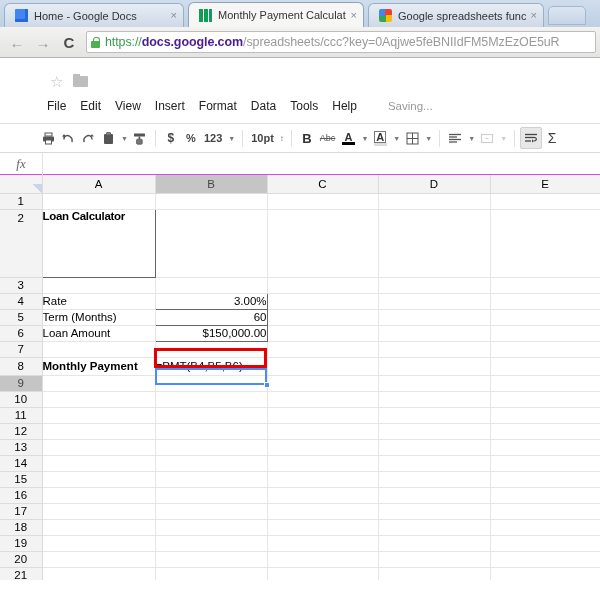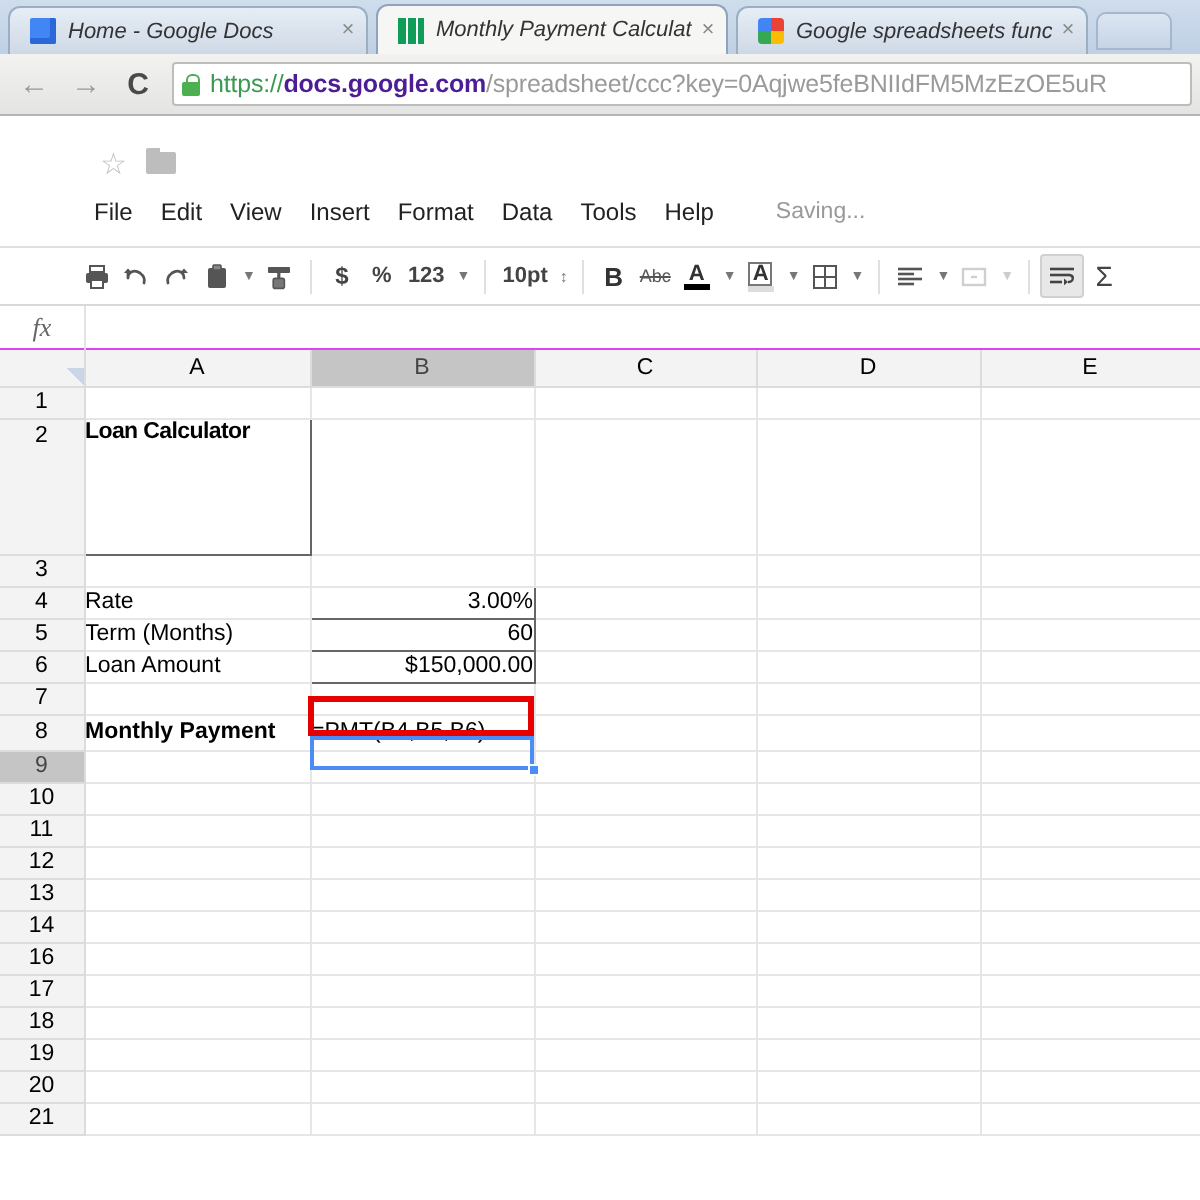--- a/index.html
+++ b/index.html
@@ -16,21 +16,20 @@
     width: 600px;
     height: 58px;
     background: linear-gradient(#d3e0ef, #c3d3e6);
     position: relative;
   }
   .tabstrip {
     height: 27px;
     position: relative;
     padding-left: 0;
     background: linear-gradient(#cfdded, #bfd0e4);
-    font-style: italic;
   }
   .tab {
     position: absolute;
     top: 3px;
     height: 24px;
     display: flex;
     align-items: center;
     padding: 0 6px 0 10px;
     font-size: 11px;
     color: #333;
@@ -414,21 +413,21 @@
 
     <div class="newtab"></div>
   </div>
 
   <div class="navbar">
     <span class="nav-btn">←</span>
     <span class="nav-btn">→</span>
     <span class="nav-btn reload">C</span>
     <div class="omnibox">
       <span class="lock-icon"></span>
-      <span class="url"><span class="scheme">https://</span><span class="host">docs.google.com</span><span class="path">/spreadsheet/ccc?key=0Aqjwe5feBNIIdFM5MzEzOE5uR</span></span>
+      <span class="url"><span class="scheme">https://</span><span class="host">docs.google.com</span><span class="path">/spreadsheets/ccc?key=0Aqjwe5feBNIIdFM5MzEzOE5uR</span></span>
     </div>
   </div>
 </div>
 
 <div class="app">
 
   <div class="doc-header">
     <div class="star-icon">☆</div>
     <div class="folder-icon"></div>
   </div>
@@ -708,20 +707,28 @@
 
         <tr style="height:16px">
           <th class="rowhead">14</th>
           <td class="cell"></td>
           <td class="cell"></td>
           <td class="cell"></td>
           <td class="cell"></td>
           <td class="cell"></td>
         </tr>
 
+        <tr style="height:16px">
+          <th class="rowhead">15</th>
+          <td class="cell"></td>
+          <td class="cell"></td>
+          <td class="cell"></td>
+          <td class="cell"></td>
+          <td class="cell"></td>
+        </tr>
 
         <tr style="height:16px">
           <th class="rowhead">16</th>
           <td class="cell"></td>
           <td class="cell"></td>
           <td class="cell"></td>
           <td class="cell"></td>
           <td class="cell"></td>
         </tr>
 

